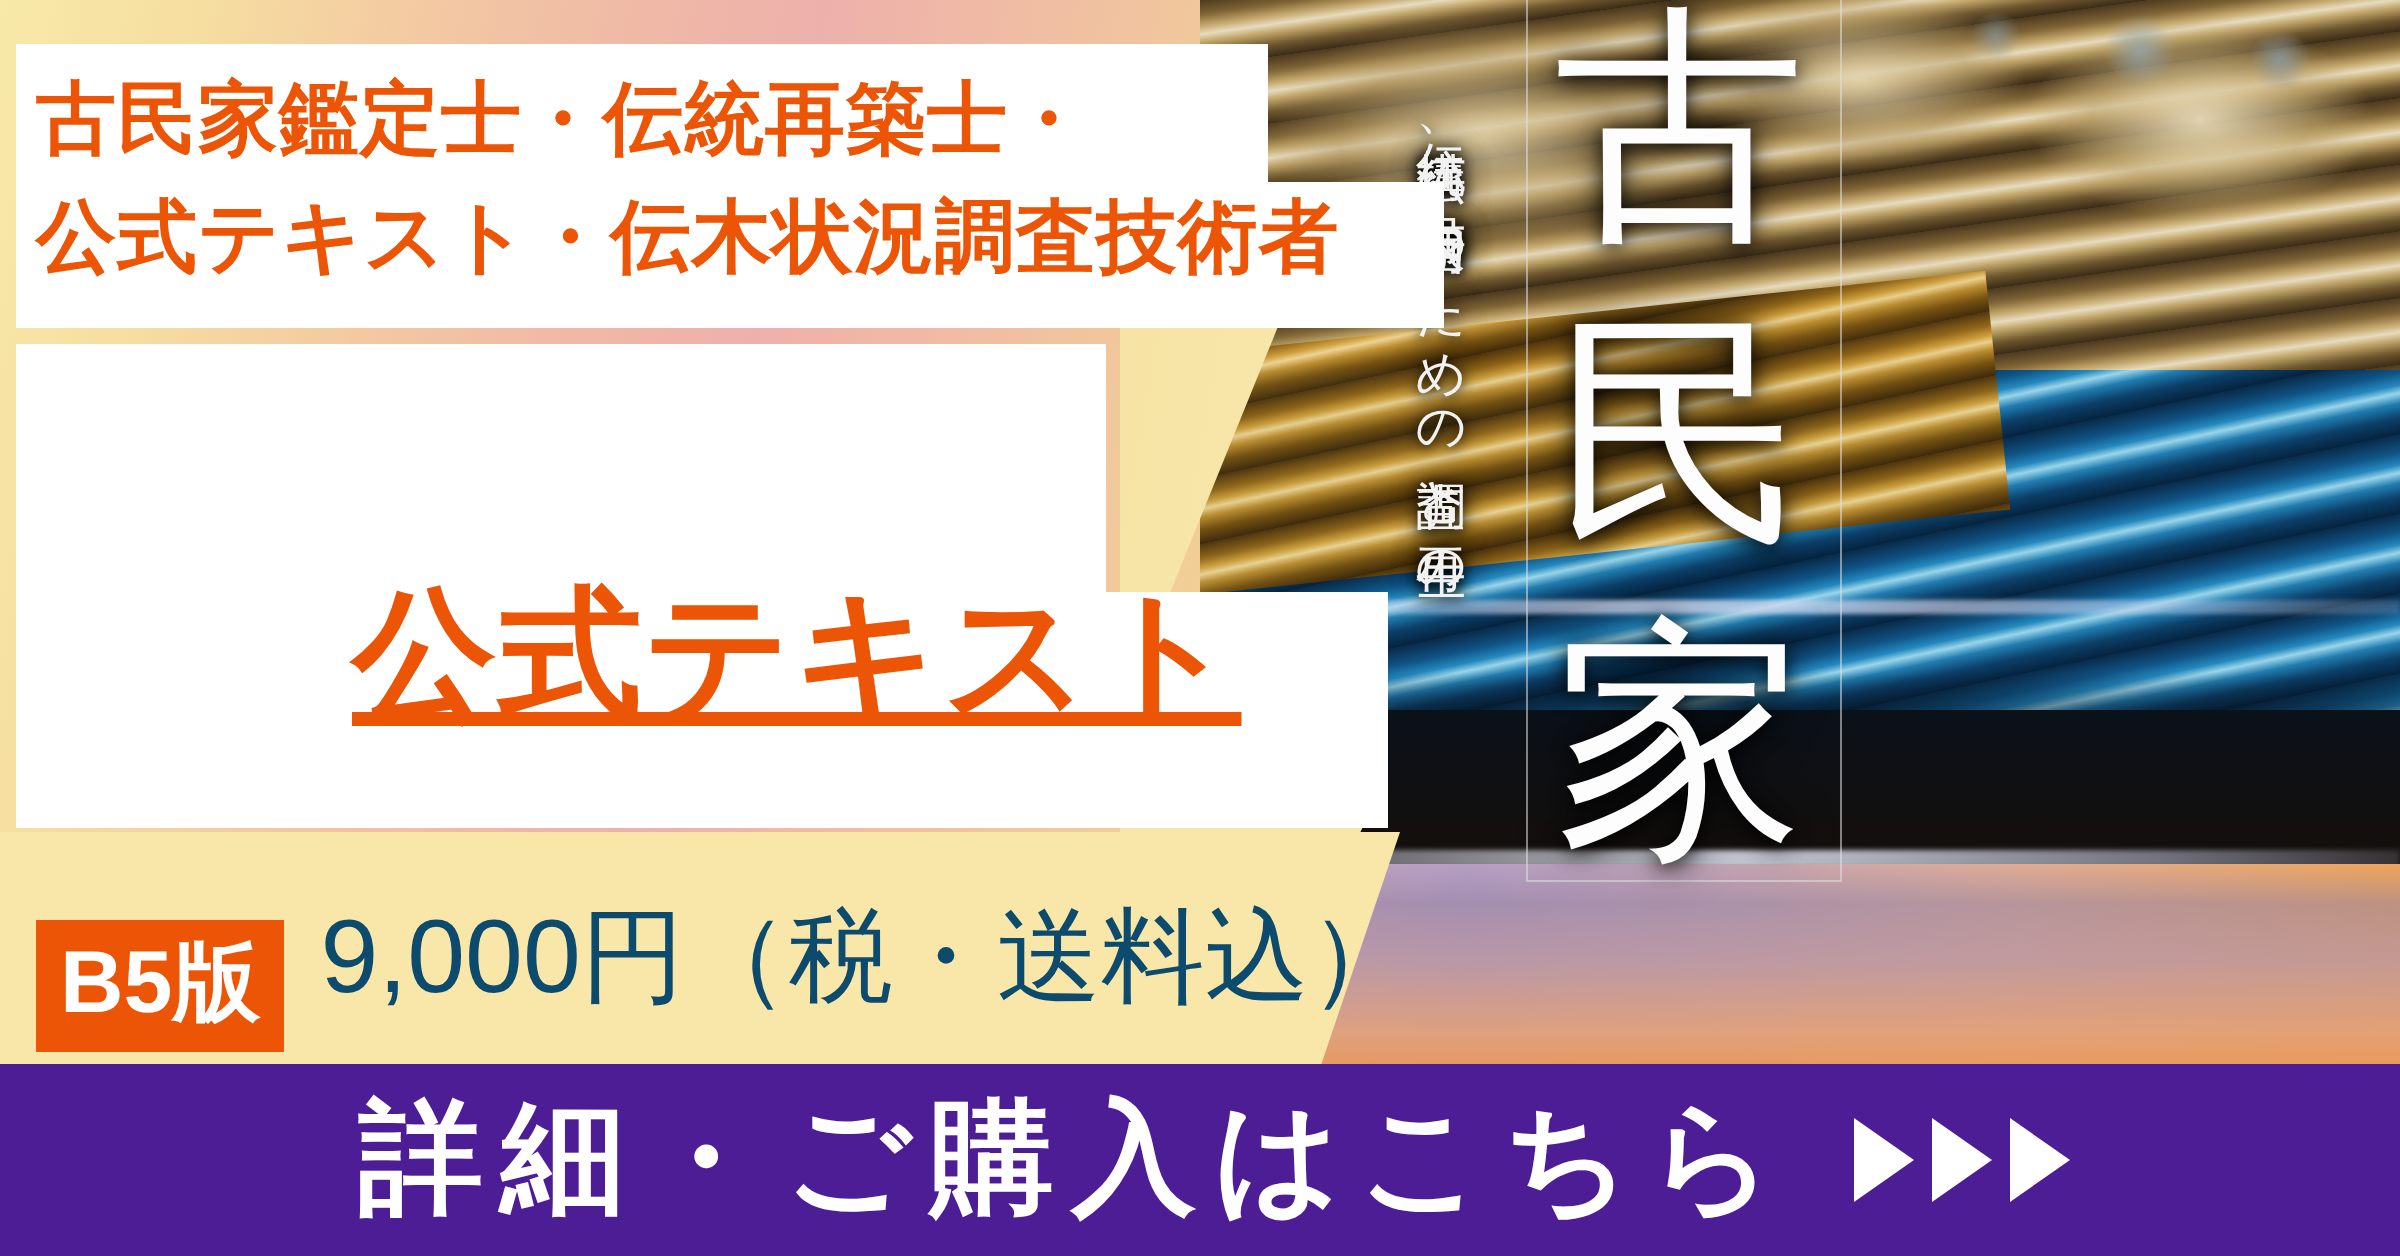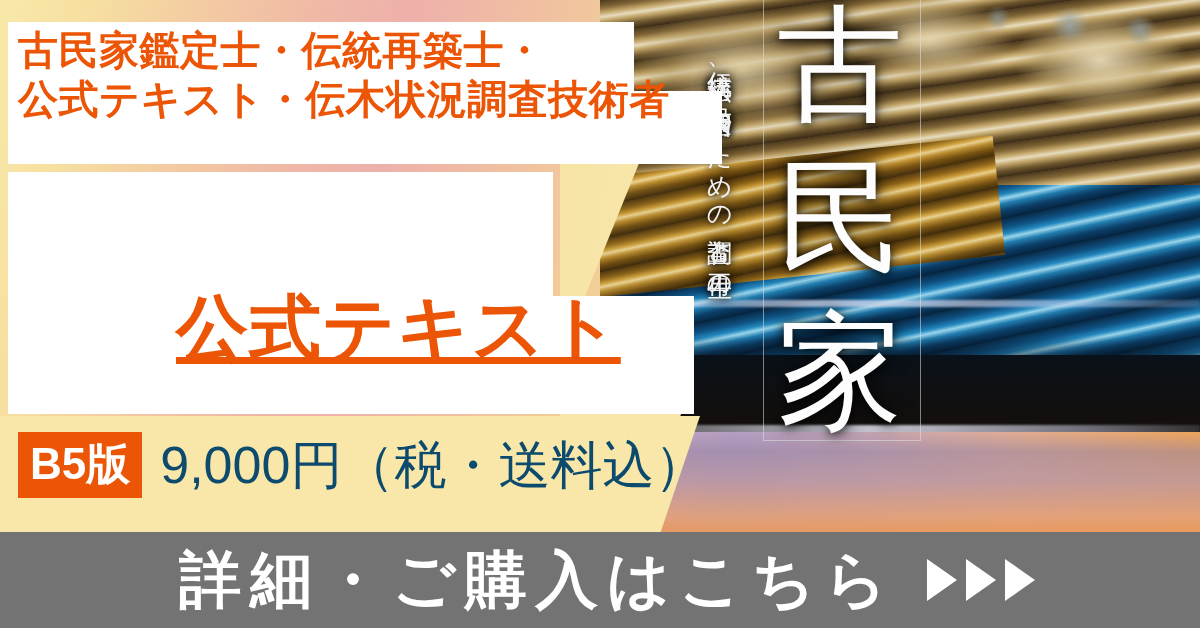--- a/index.html
+++ b/index.html
@@ -146,21 +146,21 @@
     clip-path:polygon(0 0, 626px 0, 626px 69px, 714px 69px, 714px 142px, 0 142px);
   }
   .quals-text {
     position:absolute; left:18px; top:26px;
     color:#ec5505;
     font-size:40px; line-height:49px;
     font-weight:700;
     letter-spacing:.5px;
     white-space:nowrap;
   }
-  .quals-text .ln { display:block; }
+  .quals-text .ln { display:block;margin-top:10px; }
 
   
   .panel-title {
     position:absolute; left:8px; top:172px;
     width:686px; height:242px;
     background:#ffffff;
     clip-path:polygon(0 0, 545px 0, 545px 124px, 686px 124px, 686px 242px, 0 242px);
   }
   .title-l1, .title-l2 {
     position:absolute;
@@ -182,33 +182,34 @@
   .price-row {
     position:absolute; left:18px; top:432px;
     display:flex; align-items:center; gap:18px;
   }
   .b5-badge {
     background:#ec5505; color:#ffffff;
     font-size:44px; font-weight:700; line-height:1;
     padding:10px 12px 12px 12px;
     letter-spacing:0;
     white-space:nowrap;
+    margin-top:28px;
   }
   .price-text {
     color:#0c4a6e;
     font-size:52px; font-weight:400; line-height:1;
     letter-spacing:0;
     white-space:nowrap;
   }
 
   
   .cta-bar {
     position:absolute; left:0; bottom:0;
     width:1200px; height:96px;
-    background:#737373;
+    background:#4c1d95;
     display:flex; align-items:center; justify-content:center;
     gap:30px;
   }
   .cta-text {
     color:#ffffff;
     font-size:62px; font-weight:700; line-height:1;
     letter-spacing:9px;
     white-space:nowrap;
     padding-left:14px;
   }

